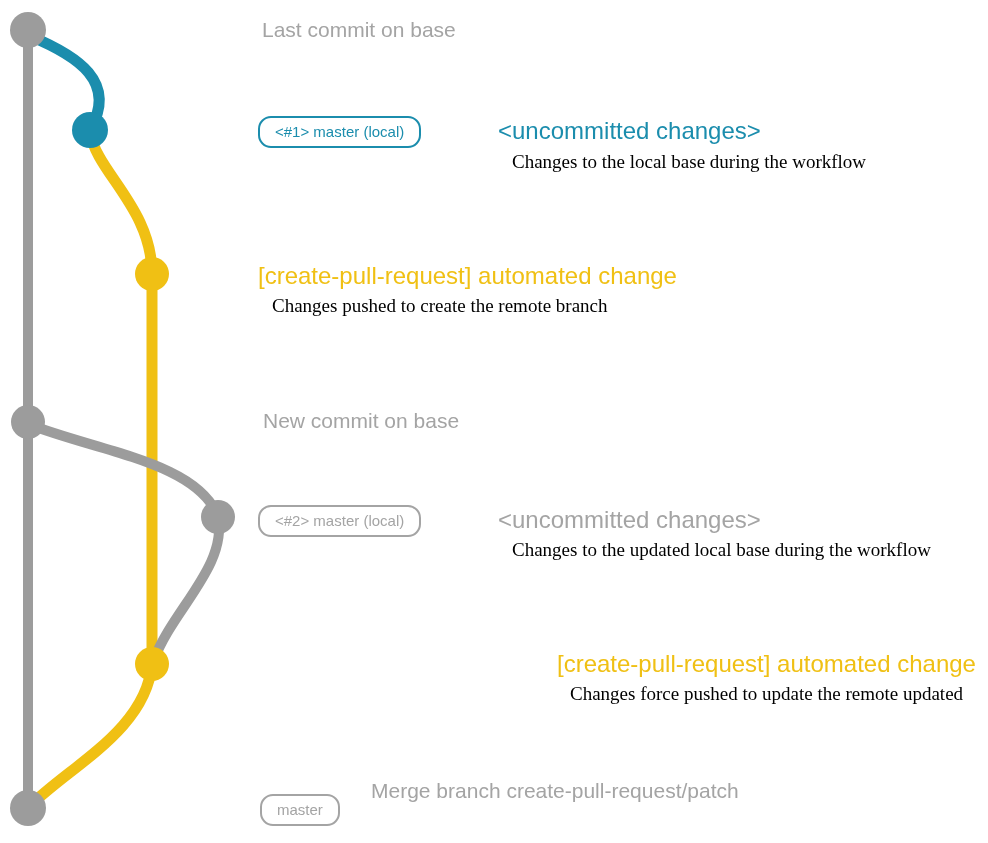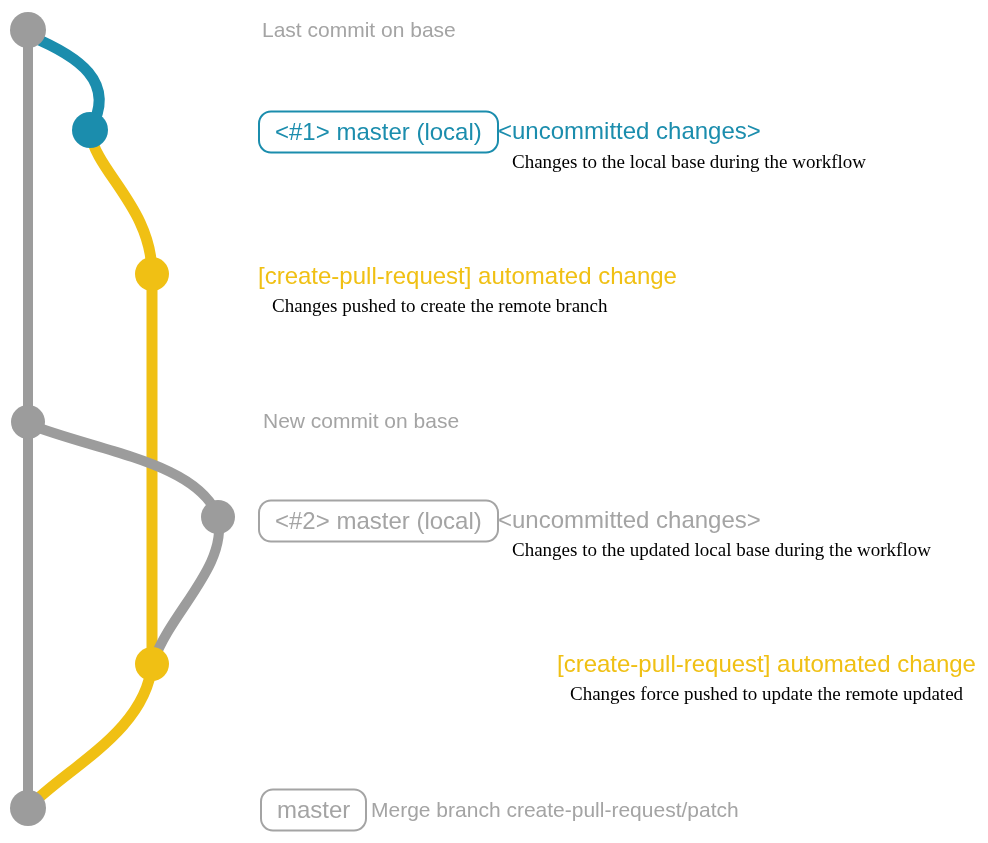--- a/index.html
+++ b/index.html
@@ -25,21 +25,21 @@
     font-size: 19px;
     color: #000000;
   }
   .badge {
     position: absolute;
     transform: translateY(-50%);
     white-space: nowrap;
     border: 2px solid;
     border-radius: 13px;
     padding: 5px 15px 6px 15px;
-    font-size: 24px;
+    font-size: 15px;
     background: #ffffff;
   }
   .c-gray   { color: #a4a4a4; }
   .b-gray   { border-color: #a4a4a4; }
   .c-teal   { color: #1b8dad; }
   .b-teal   { border-color: #1b8dad; }
   .c-yellow { color: #f0c014; }
   .b-yellow { border-color: #f0c014; }
 </style>
 </head>
@@ -84,15 +84,15 @@
   <div class="lbl sans-label c-gray" style="left:263px; top:421px;">New commit on base</div>
 
   <div class="badge c-gray b-gray" style="left:258px; top:521px;">&lt;#2&gt; master (local)</div>
   <div class="lbl title-txt c-gray" style="left:498px; top:520px;">&lt;uncommitted changes&gt;</div>
   <div class="lbl serif-desc" style="left:512px; top:550px;">Changes to the updated local base during the workflow</div>
 
   <div class="lbl title-txt c-yellow" style="left:557px; top:664px;">[create-pull-request] automated change</div>
   <div class="lbl serif-desc" style="left:570px; top:694px;">Changes force pushed to update the remote updated</div>
 
   <div class="badge c-gray b-gray" style="left:260px; top:810px;">master</div>
-  <div class="lbl sans-label c-gray" style="left:371px; top:810px;text-align:right;">Merge branch create-pull-request/patch</div>
+  <div class="lbl sans-label c-gray" style="left:371px; top:791px;text-align:right;">Merge branch create-pull-request/patch</div>
 
 </div>
 
 </body></html>

